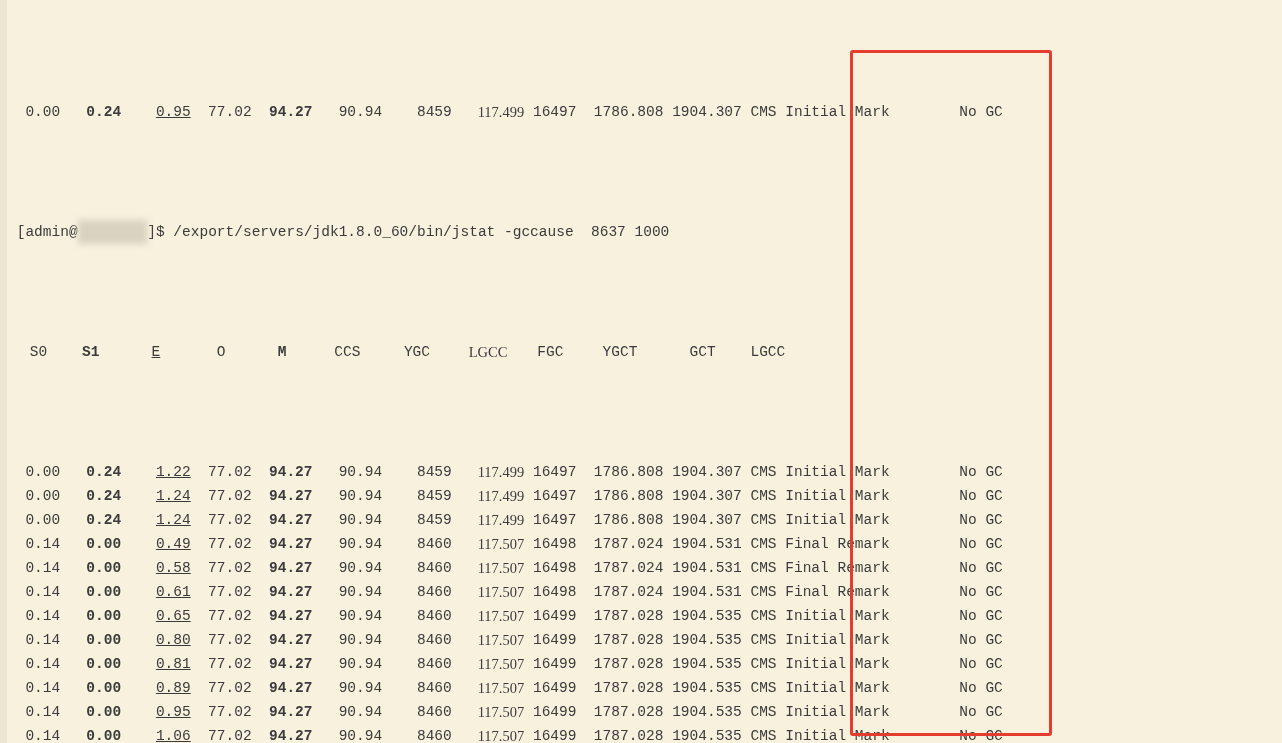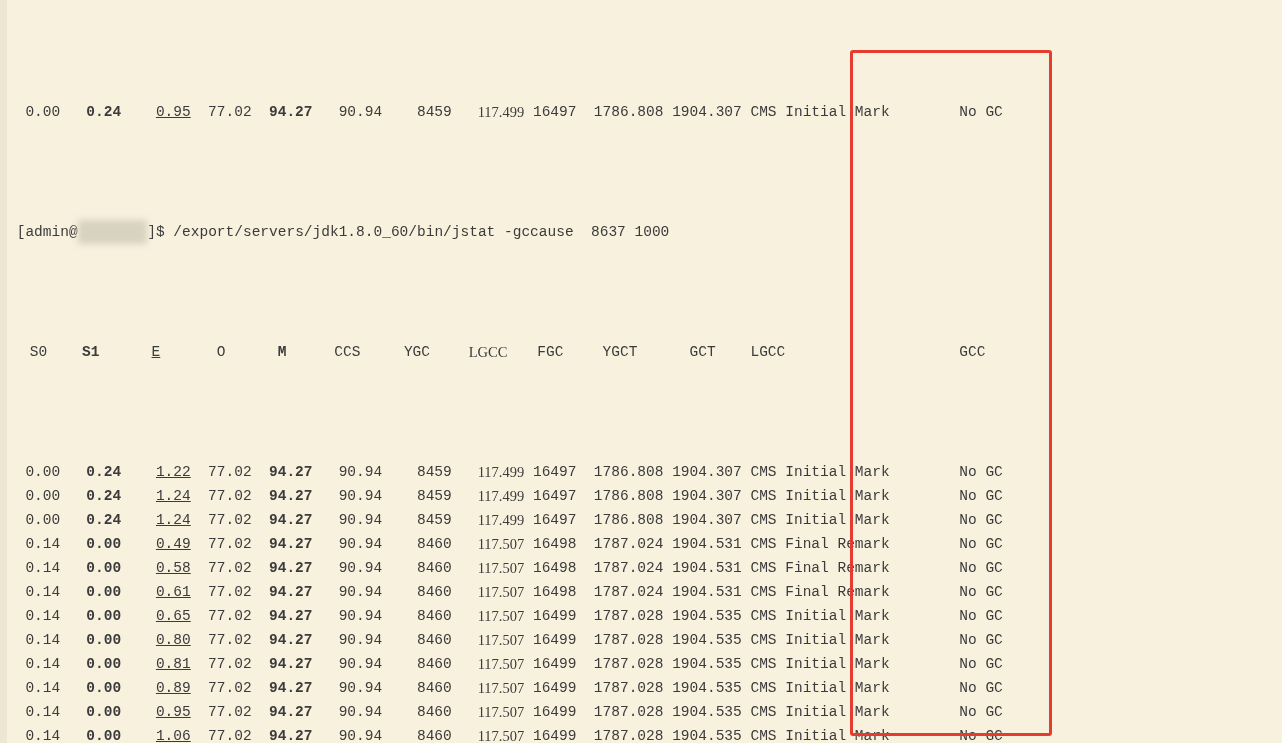--- a/index.html
+++ b/index.html
@@ -89,21 +89,20 @@
     <span class="cell c-e">E</span>
     <span class="cell c-o">O</span>
     <span class="cell c-m">M</span>
     <span class="cell c-ccs">CCS</span>
     <span class="cell c-ygc">YGC</span>
     <span class="cell c-ygct">LGCC</span>
     <span class="cell c-fgc">FGC</span>
     <span class="cell c-fgct">YGCT</span>
     <span class="cell c-gct">GCT</span>
     <span class="cell c-lgcc">LGCC</span>
-    <span class="cell c-gcc">GCC</span>
   </div>
 
   
   <div id="rows-container"><div class="row"><span class="cell c-s0">0.00</span><span class="cell c-s1">0.24</span><span class="cell c-e">1.22</span><span class="cell c-o">77.02</span><span class="cell c-m">94.27</span><span class="cell c-ccs">90.94</span><span class="cell c-ygc">8459</span><span class="cell c-ygct">117.499</span><span class="cell c-fgc">16497</span><span class="cell c-fgct">1786.808</span><span class="cell c-gct">1904.307</span><span class="cell c-lgcc left">CMS Initial Mark</span><span class="cell c-gcc left">No GC</span></div><div class="row"><span class="cell c-s0">0.00</span><span class="cell c-s1">0.24</span><span class="cell c-e">1.24</span><span class="cell c-o">77.02</span><span class="cell c-m">94.27</span><span class="cell c-ccs">90.94</span><span class="cell c-ygc">8459</span><span class="cell c-ygct">117.499</span><span class="cell c-fgc">16497</span><span class="cell c-fgct">1786.808</span><span class="cell c-gct">1904.307</span><span class="cell c-lgcc left">CMS Initial Mark</span><span class="cell c-gcc left">No GC</span></div><div class="row"><span class="cell c-s0">0.00</span><span class="cell c-s1">0.24</span><span class="cell c-e">1.24</span><span class="cell c-o">77.02</span><span class="cell c-m">94.27</span><span class="cell c-ccs">90.94</span><span class="cell c-ygc">8459</span><span class="cell c-ygct">117.499</span><span class="cell c-fgc">16497</span><span class="cell c-fgct">1786.808</span><span class="cell c-gct">1904.307</span><span class="cell c-lgcc left">CMS Initial Mark</span><span class="cell c-gcc left">No GC</span></div><div class="row"><span class="cell c-s0">0.14</span><span class="cell c-s1">0.00</span><span class="cell c-e">0.49</span><span class="cell c-o">77.02</span><span class="cell c-m">94.27</span><span class="cell c-ccs">90.94</span><span class="cell c-ygc">8460</span><span class="cell c-ygct">117.507</span><span class="cell c-fgc">16498</span><span class="cell c-fgct">1787.024</span><span class="cell c-gct">1904.531</span><span class="cell c-lgcc left">CMS Final Remark</span><span class="cell c-gcc left">No GC</span></div><div class="row"><span class="cell c-s0">0.14</span><span class="cell c-s1">0.00</span><span class="cell c-e">0.58</span><span class="cell c-o">77.02</span><span class="cell c-m">94.27</span><span class="cell c-ccs">90.94</span><span class="cell c-ygc">8460</span><span class="cell c-ygct">117.507</span><span class="cell c-fgc">16498</span><span class="cell c-fgct">1787.024</span><span class="cell c-gct">1904.531</span><span class="cell c-lgcc left">CMS Final Remark</span><span class="cell c-gcc left">No GC</span></div><div class="row"><span class="cell c-s0">0.14</span><span class="cell c-s1">0.00</span><span class="cell c-e">0.61</span><span class="cell c-o">77.02</span><span class="cell c-m">94.27</span><span class="cell c-ccs">90.94</span><span class="cell c-ygc">8460</span><span class="cell c-ygct">117.507</span><span class="cell c-fgc">16498</span><span class="cell c-fgct">1787.024</span><span class="cell c-gct">1904.531</span><span class="cell c-lgcc left">CMS Final Remark</span><span class="cell c-gcc left">No GC</span></div><div class="row"><span class="cell c-s0">0.14</span><span class="cell c-s1">0.00</span><span class="cell c-e">0.65</span><span class="cell c-o">77.02</span><span class="cell c-m">94.27</span><span class="cell c-ccs">90.94</span><span class="cell c-ygc">8460</span><span class="cell c-ygct">117.507</span><span class="cell c-fgc">16499</span><span class="cell c-fgct">1787.028</span><span class="cell c-gct">1904.535</span><span class="cell c-lgcc left">CMS Initial Mark</span><span class="cell c-gcc left">No GC</span></div><div class="row"><span class="cell c-s0">0.14</span><span class="cell c-s1">0.00</span><span class="cell c-e">0.80</span><span class="cell c-o">77.02</span><span class="cell c-m">94.27</span><span class="cell c-ccs">90.94</span><span class="cell c-ygc">8460</span><span class="cell c-ygct">117.507</span><span class="cell c-fgc">16499</span><span class="cell c-fgct">1787.028</span><span class="cell c-gct">1904.535</span><span class="cell c-lgcc left">CMS Initial Mark</span><span class="cell c-gcc left">No GC</span></div><div class="row"><span class="cell c-s0">0.14</span><span class="cell c-s1">0.00</span><span class="cell c-e">0.81</span><span class="cell c-o">77.02</span><span class="cell c-m">94.27</span><span class="cell c-ccs">90.94</span><span class="cell c-ygc">8460</span><span class="cell c-ygct">117.507</span><span class="cell c-fgc">16499</span><span class="cell c-fgct">1787.028</span><span class="cell c-gct">1904.535</span><span class="cell c-lgcc left">CMS Initial Mark</span><span class="cell c-gcc left">No GC</span></div><div class="row"><span class="cell c-s0">0.14</span><span class="cell c-s1">0.00</span><span class="cell c-e">0.89</span><span class="cell c-o">77.02</span><span class="cell c-m">94.27</span><span class="cell c-ccs">90.94</span><span class="cell c-ygc">8460</span><span class="cell c-ygct">117.507</span><span class="cell c-fgc">16499</span><span class="cell c-fgct">1787.028</span><span class="cell c-gct">1904.535</span><span class="cell c-lgcc left">CMS Initial Mark</span><span class="cell c-gcc left">No GC</span></div><div class="row"><span class="cell c-s0">0.14</span><span class="cell c-s1">0.00</span><span class="cell c-e">0.95</span><span class="cell c-o">77.02</span><span class="cell c-m">94.27</span><span class="cell c-ccs">90.94</span><span class="cell c-ygc">8460</span><span class="cell c-ygct">117.507</span><span class="cell c-fgc">16499</span><span class="cell c-fgct">1787.028</span><span class="cell c-gct">1904.535</span><span class="cell c-lgcc left">CMS Initial Mark</span><span class="cell c-gcc left">No GC</span></div><div class="row"><span class="cell c-s0">0.14</span><span class="cell c-s1">0.00</span><span class="cell c-e">1.06</span><span class="cell c-o">77.02</span><span class="cell c-m">94.27</span><span class="cell c-ccs">90.94</span><span class="cell c-ygc">8460</span><span class="cell c-ygct">117.507</span><span class="cell c-fgc">16499</span><span class="cell c-fgct">1787.028</span><span class="cell c-gct">1904.535</span><span class="cell c-lgcc left">CMS Initial Mark</span><span class="cell c-gcc left">No GC</span></div></div>
 
   
   <div class="highlight-box" style="left:850px;top:50px;width:196px;height:680px;"></div>
 </div>
 
 </body></html>

